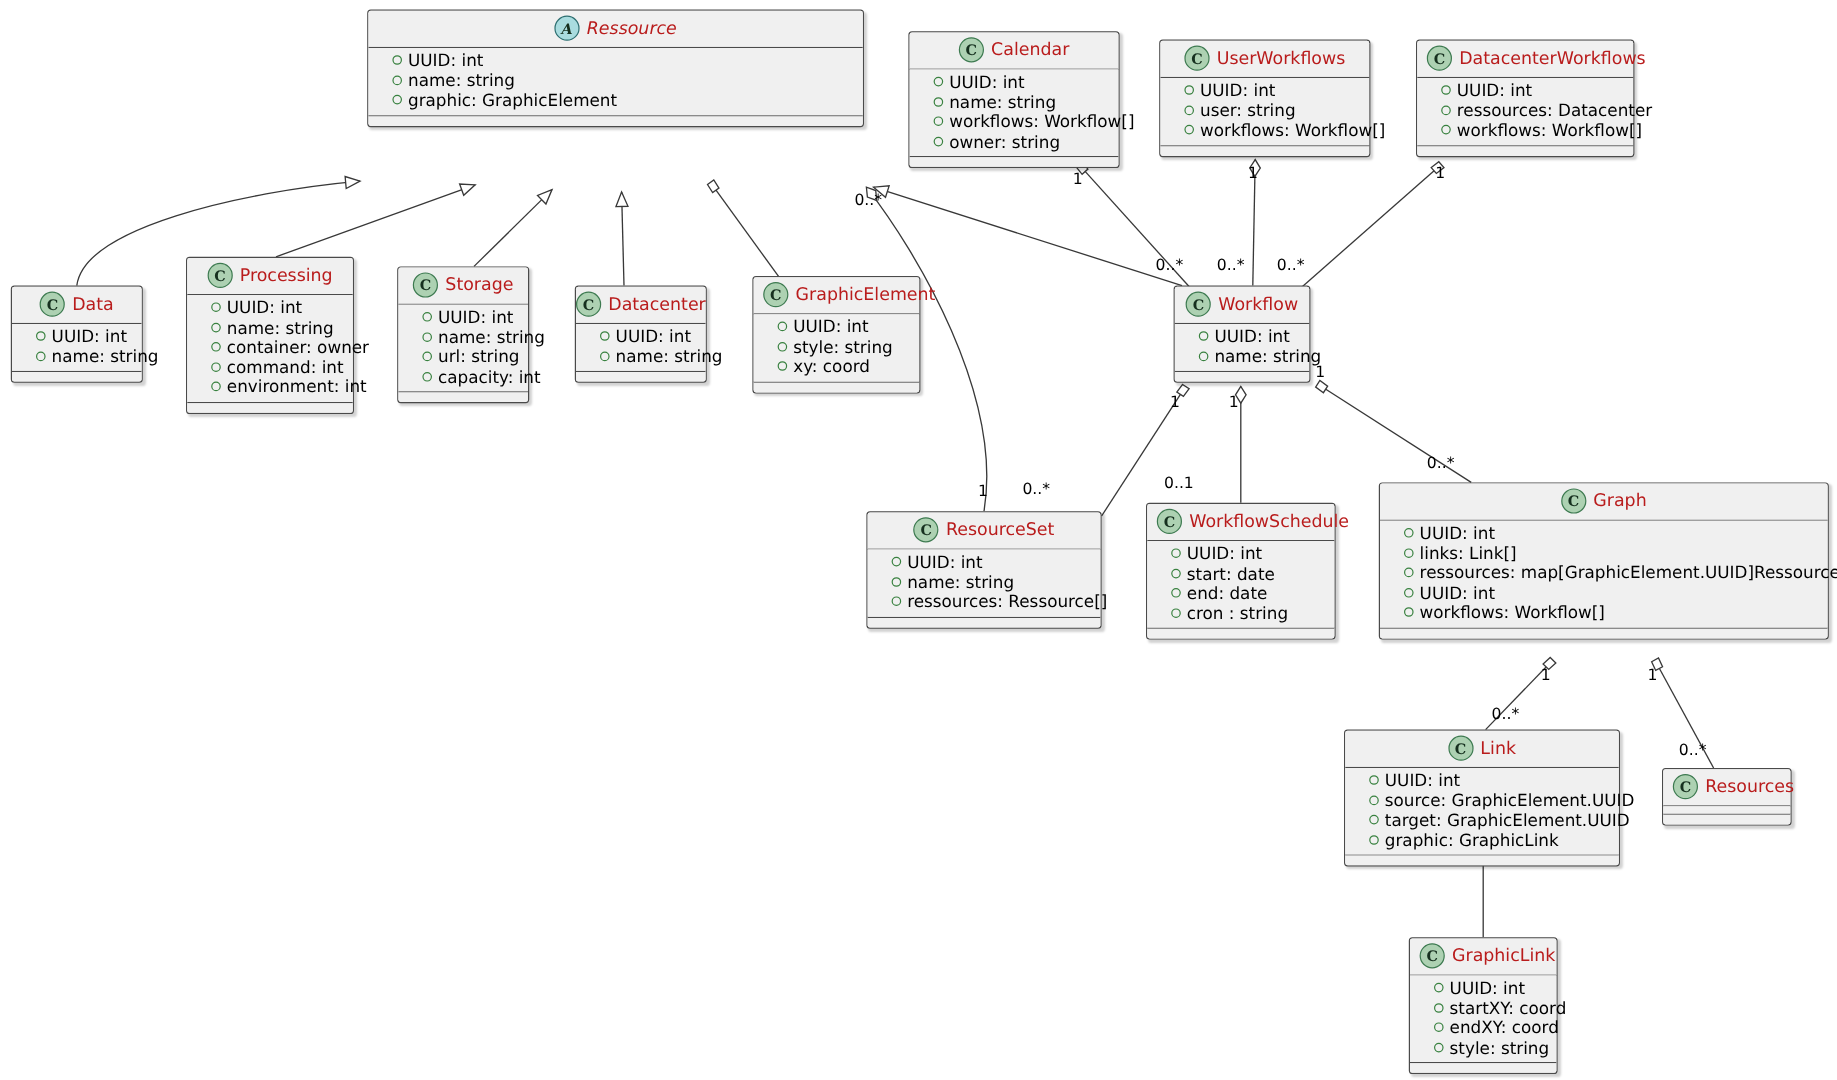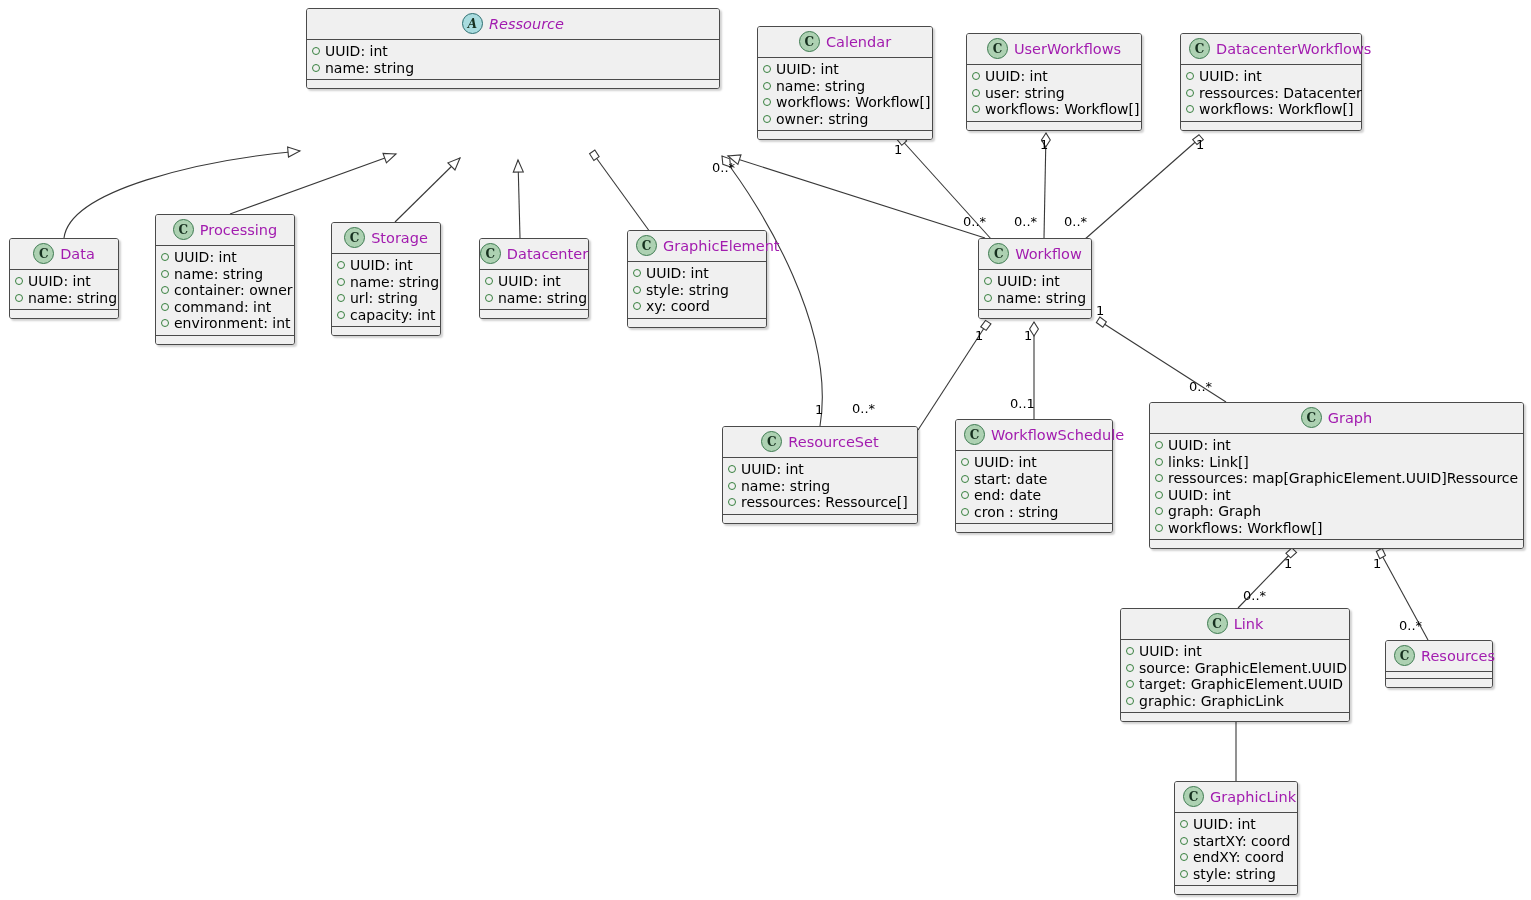--- a/index.html
+++ b/index.html
@@ -60,28 +60,28 @@
     font-family: "DejaVu Serif", serif;
     line-height: 1;
   }
   .stereo-icon.abstract {
     background: #a9dcdf;
     border: 1px solid #2c6e70;
     font-style: italic;
   }
   .uml-title {
     font-size: 14.5px;
-    color: #a21caf;
+    color: #b91c1c;
     white-space: nowrap;
   }
   .uml-title.abstract {
     font-style: italic;
   }
   .uml-attrs {
-    padding: 3px 4px 3px 5px;
+    padding: 3px 4px 3px 20px;
     background: #f0f0f0;
   }
   .uml-attr {
     display: flex;
     align-items: baseline;
     gap: 5px;
     font-size: 14px;
     line-height: 16.5px;
     color: #000000;
     white-space: nowrap;
@@ -164,20 +164,24 @@
         </div>
         <div class="uml-attrs">
           <div class="uml-attr">
             <span class="vis-dot"></span>
             <span>UUID: int</span>
           </div>
           <div class="uml-attr">
             <span class="vis-dot"></span>
             <span>name: string</span>
           </div>
+          <div class="uml-attr">
+            <span class="vis-dot"></span>
+            <span>graphic: GraphicElement</span>
+          </div>
         </div>
         <div class="uml-footer"></div>
       </div>
       <div class="uml-class" style="left: 757px; top: 26px; width: 176px;">
         <div class="uml-header">
           <span class="stereo-icon">C</span>
           <span class="uml-title">Calendar</span>
         </div>
         <div class="uml-attrs">
           <div class="uml-attr">
@@ -427,24 +431,20 @@
             <span class="vis-dot"></span>
             <span>links: Link[]</span>
           </div>
           <div class="uml-attr">
             <span class="vis-dot"></span>
             <span>ressources: map[GraphicElement.UUID]Ressource</span>
           </div>
           <div class="uml-attr">
             <span class="vis-dot"></span>
             <span>UUID: int</span>
-          </div>
-          <div class="uml-attr">
-            <span class="vis-dot"></span>
-            <span>graph: Graph</span>
           </div>
           <div class="uml-attr">
             <span class="vis-dot"></span>
             <span>workflows: Workflow[]</span>
           </div>
         </div>
         <div class="uml-footer"></div>
       </div>
       <div class="uml-class" style="left: 1120px; top: 608px; width: 230px;">
         <div class="uml-header">
@@ -511,21 +511,21 @@
       <div class="edge-label" style="left: 1040px; top: 137px;">1</div>
       <div class="edge-label" style="left: 1196px; top: 137px;">1</div>
       <div class="edge-label" style="left: 963px; top: 214px;">0..*</div>
       <div class="edge-label" style="left: 1014px; top: 214px;">0..*</div>
       <div class="edge-label" style="left: 1064px; top: 214px;">0..*</div>
       <div class="edge-label" style="left: 975px; top: 328px;">1</div>
       <div class="edge-label" style="left: 1024px; top: 328px;">1</div>
       <div class="edge-label" style="left: 1096px; top: 303px;">1</div>
       <div class="edge-label" style="left: 815px; top: 402px;">1</div>
       <div class="edge-label" style="left: 852px; top: 401px;">0..*</div>
-      <div class="edge-label" style="left: 1010px; top: 396px;">0..1</div>
+      <div class="edge-label" style="left: 970px; top: 396px;">0..1</div>
       <div class="edge-label" style="left: 1189px; top: 379px;">0..*</div>
       <div class="edge-label" style="left: 1284px; top: 556px;">1</div>
       <div class="edge-label" style="left: 1243px; top: 588px;">0..*</div>
       <div class="edge-label" style="left: 1373px; top: 556px;">1</div>
       <div class="edge-label" style="left: 1399px; top: 618px;">0..*</div>
     </div>
 
 </div>
 
 </body></html>

